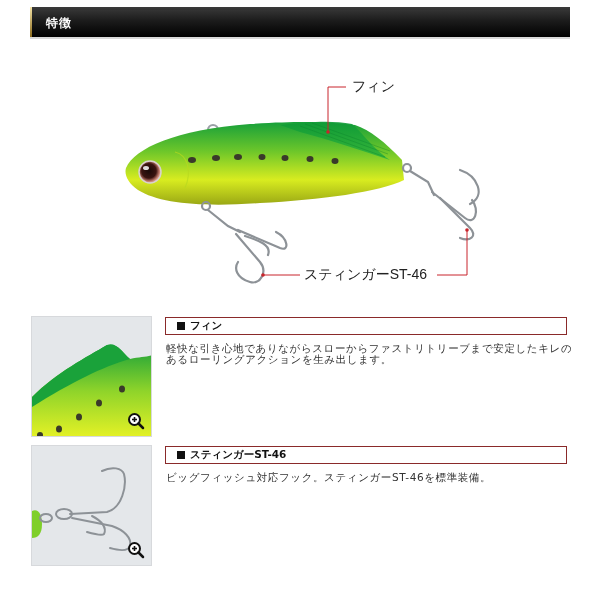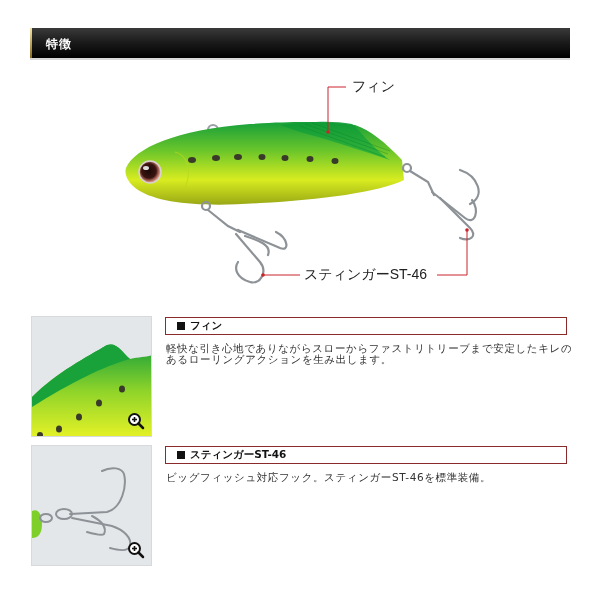--- a/index.html
+++ b/index.html
@@ -1,18 +1,18 @@
 <!DOCTYPE html>
 <html><head>
 <meta charset="utf-8">
 <style>
   html, body { margin:0; padding:0; background:#ffffff; }
   body { width:600px; height:600px; position:relative; overflow:hidden;
          font-family:"DejaVu Sans", sans-serif; color:#222; }
-  .header-bar { position:absolute; left:30px; top:28px; width:540px; height:32px;
+  .header-bar { position:absolute; left:30px; top:7px; width:540px; height:32px;
     background:linear-gradient(to bottom,#3a3a3a 0%,#1c1c1c 45%,#000 100%);
     border-bottom:2px solid #d8d8d8; box-sizing:border-box; }
   .header-bar::before { content:""; position:absolute; left:0; top:0; width:2px; height:100%;
     background:linear-gradient(to bottom,#f4e3a6,#8a6a1c); }
   .header-title { position:absolute; left:16px; top:8px; color:#fff; font-size:12px; font-weight:bold; letter-spacing:1px; }
   .diagram { position:absolute; left:0; top:50px; width:600px; height:250px; }
   .callout-text { position:absolute; font-size:14px; color:#222; font-family:"Liberation Sans", sans-serif; white-space:nowrap; }
   .thumb { position:absolute; left:31px; width:121px; height:121px; background:#e4e7ea; border:1px solid #d7d9dc; box-sizing:border-box; overflow:hidden; cursor:pointer; }
   .zoom-icon { position:absolute; right:6px; bottom:6px; width:18px; height:18px; }
   .feature-heading { position:absolute; left:165px; width:402px; height:18px; border:1px solid #8a2a2a; box-sizing:border-box; background:#fff; }

